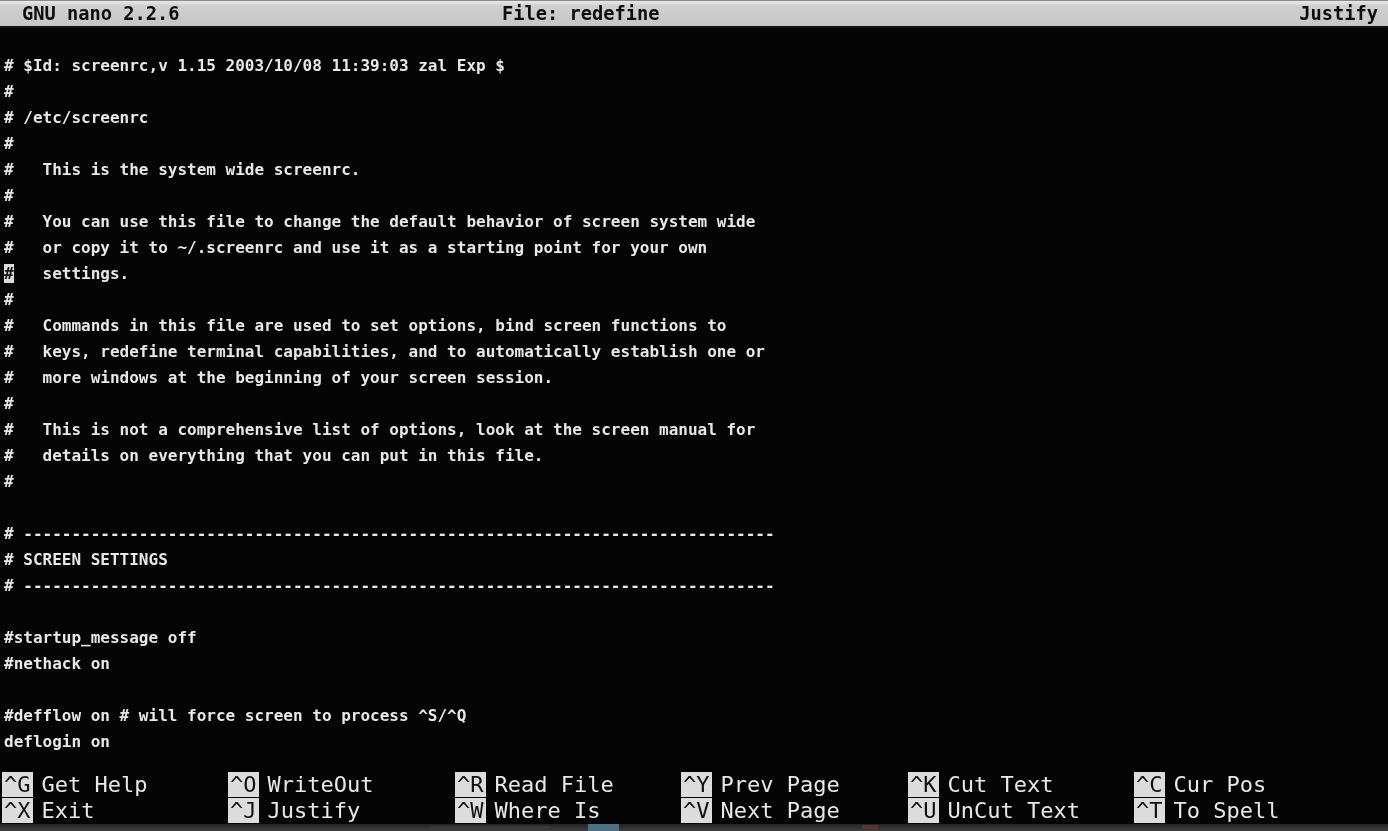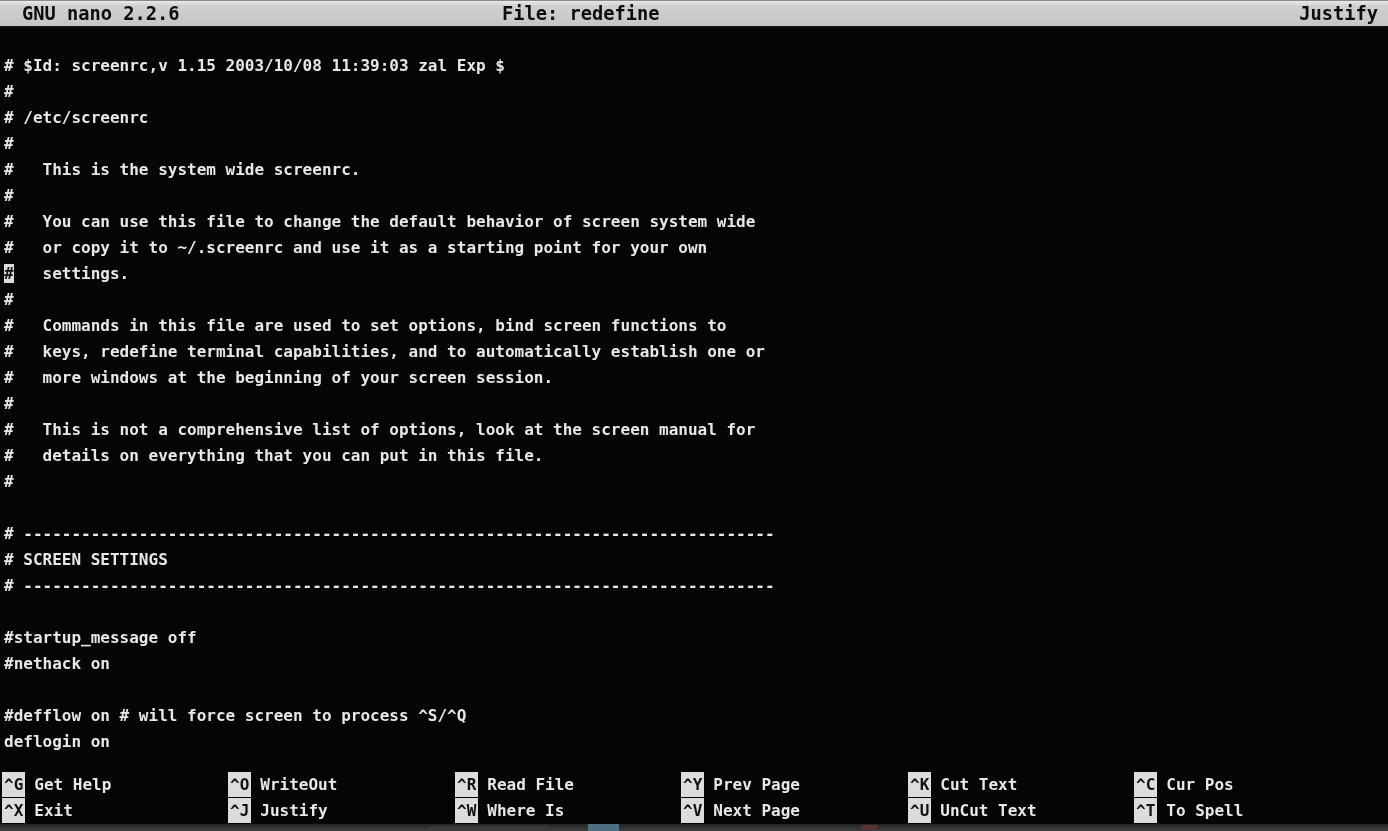--- a/index.html
+++ b/index.html
@@ -53,22 +53,22 @@
     background: #dcdcdc;
     color: #111;
   }
 
   
   .help-bar {
     position: absolute;
     left: 0; right: 0;
     height: 26px;
     color: #e8e8e6;
-    font-size: 16px;
-    font-weight: 700;
+    font-size: 22px;
+    font-weight: 400;
     line-height: 26px;
     white-space: pre;
   }
   .help-row-1 { top: 772px; }
   .help-row-2 { top: 798px; }
   .help-item { position: absolute; top: 0; height: 26px; }
   .help-key {
     display: inline-block;
     background: #dcdcdc;
     color: #111;

